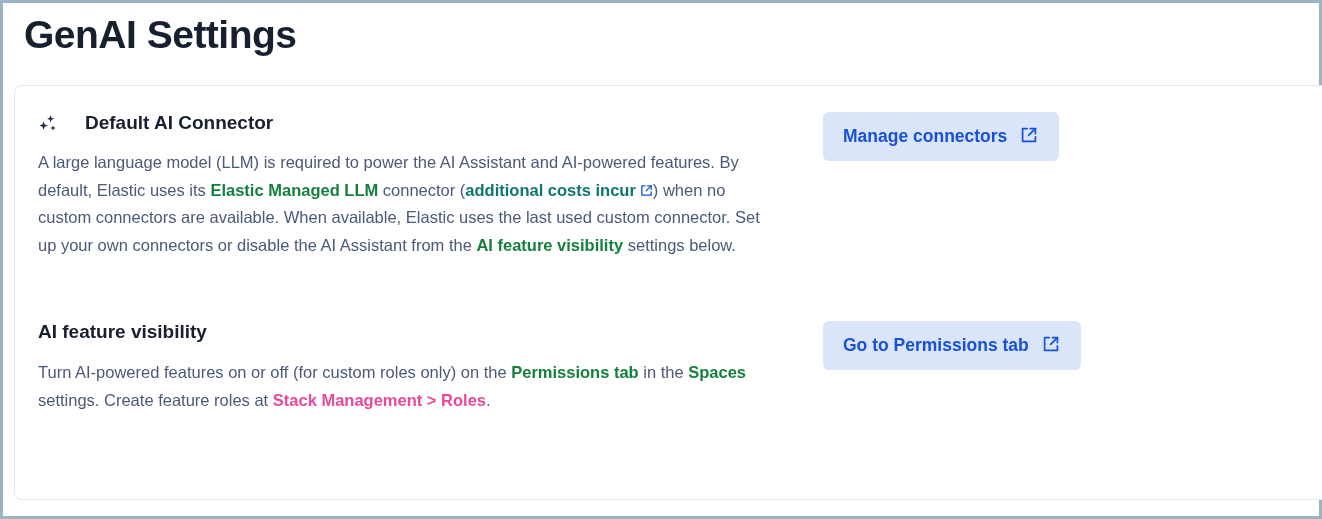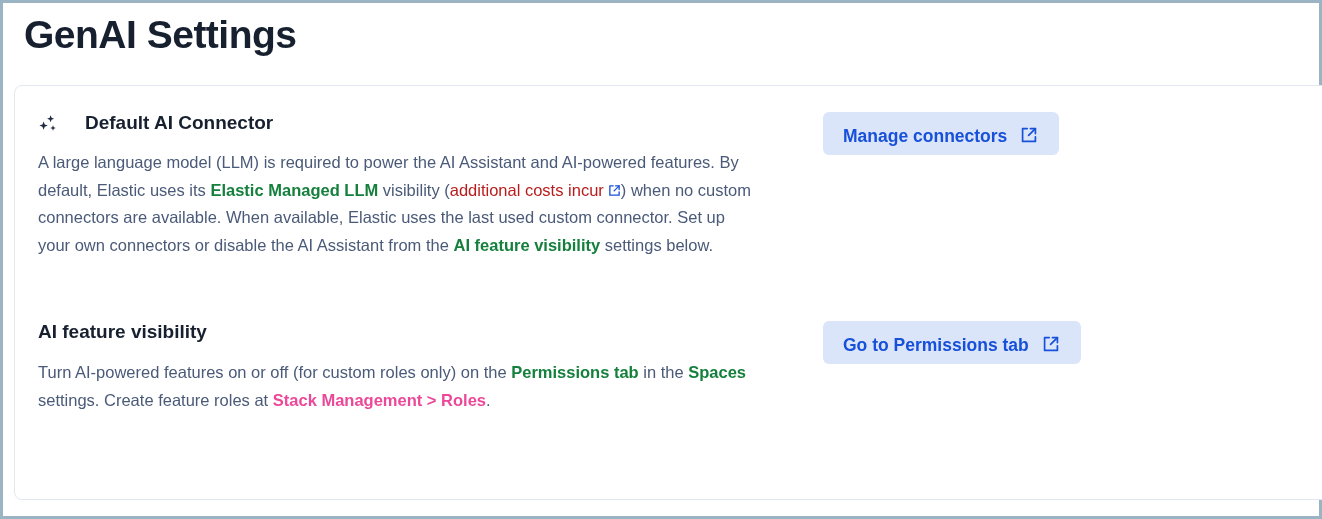--- a/index.html
+++ b/index.html
@@ -130,23 +130,23 @@
     color: #4a5a78;
     font-weight: 400;
   }
 
   .section-copy b {
     font-weight: 700;
     color: #15803d;
   }
 
   .copy-link {
-    color: #b91c1c;
+    color: #0f766e;
     text-decoration: none;
-    font-weight: 400;
+    font-weight: 700;
     cursor: pointer;
     text-align: right;
   }
 
   .copy-link-strong {
     color: #ec4899;
     text-decoration: none;
     font-weight: 700;
     cursor: pointer;
   }
@@ -164,21 +164,21 @@
 
   
   .action-button {
     display: inline-flex;
     align-items: center;
     gap: 13px;
     background: #dbe5fa;
     color: #1750d9;
     border: none;
     border-radius: 6px;
-    padding: 13px 21px 8px 20px;
+    padding: 13px 21px 14px 20px;
     font-family: "Liberation Sans", sans-serif;
     font-size: 17.5px;
     line-height: 22px;
     font-weight: 700;
     cursor: pointer;
     white-space: nowrap;
   }
 
   .btn-ext-icon {
     display: inline-block;
@@ -211,21 +211,21 @@
               <span class="sparkles-icon">
                 <svg viewBox="0 0 21 21" width="21" height="21" aria-hidden="true">
                   <path d="M12.6 1.2 L13.55 3.75 L16.1 4.7 L13.55 5.65 L12.6 8.2 L11.65 5.65 L9.1 4.7 L11.65 3.75 Z" fill="#1d2a3f"></path>
                   <path d="M5.6 7.4 L6.75 10.45 L9.8 11.6 L6.75 12.75 L5.6 15.8 L4.45 12.75 L1.4 11.6 L4.45 10.45 Z" fill="#1d2a3f"></path>
                   <path d="M15.0 11.2 L15.75 13.2 L17.75 13.95 L15.75 14.7 L15.0 16.7 L14.25 14.7 L12.25 13.95 L14.25 13.2 Z" fill="#1d2a3f"></path>
                 </svg>
               </span>
               <span>Default AI Connector</span>
             </div>
 
-            <p class="section-copy"><span>A large language model (LLM) is required to power the AI Assistant and AI-powered features. By default, Elastic uses its </span><b>Elastic Managed LLM</b><span> visibility (</span><a class="copy-link" href="#"><span>additional costs incur</span><span class="inline-ext"><svg viewBox="0 0 14 14" width="13" height="13" aria-hidden="true">
+            <p class="section-copy"><span>A large language model (LLM) is required to power the AI Assistant and AI-powered features. By default, Elastic uses its </span><b>Elastic Managed LLM</b><span> connector (</span><a class="copy-link" href="#"><span>additional costs incur</span><span class="inline-ext"><svg viewBox="0 0 14 14" width="13" height="13" aria-hidden="true">
                       <path d="M5.6 2.0 H2.0 V12.0 H12.0 V8.4" fill="none" stroke="#1a53d8" stroke-width="1.45" stroke-linecap="round" stroke-linejoin="round"></path>
                       <path d="M8.1 2.0 H12.0 V5.9" fill="none" stroke="#1a53d8" stroke-width="1.45" stroke-linecap="round" stroke-linejoin="round"></path>
                       <path d="M12.0 2.0 L6.6 7.4" fill="none" stroke="#1a53d8" stroke-width="1.45" stroke-linecap="round"></path>
                     </svg></span></a><span>) when no custom connectors are available. When available, Elastic uses the last used custom connector. Set up your own connectors or disable the AI Assistant from the </span><b>AI feature visibility</b><span> settings below.</span></p>
           </div>
 
           <div class="section-action">
             <button class="action-button">
               <span>Manage connectors</span>
               <span class="btn-ext-icon">

